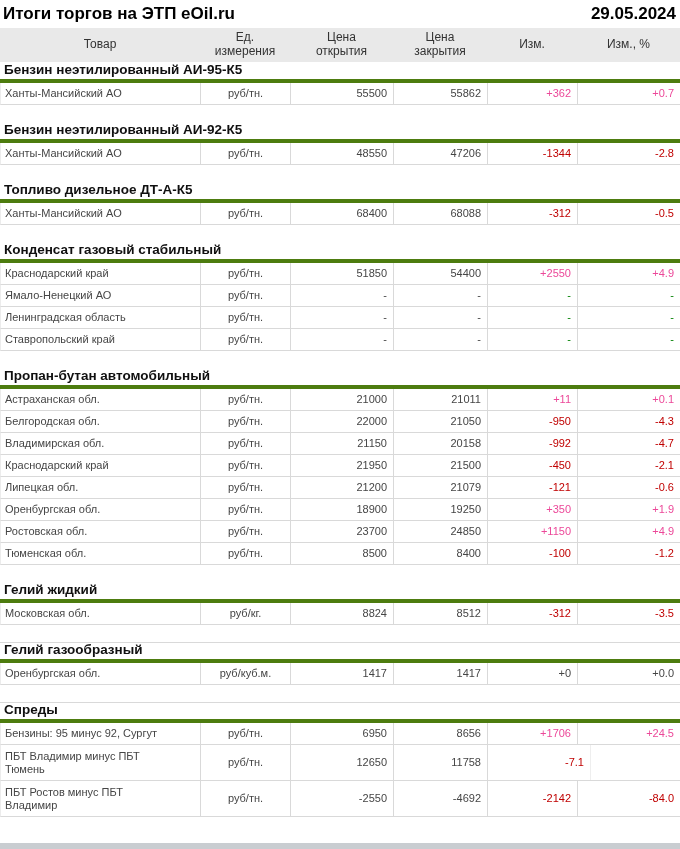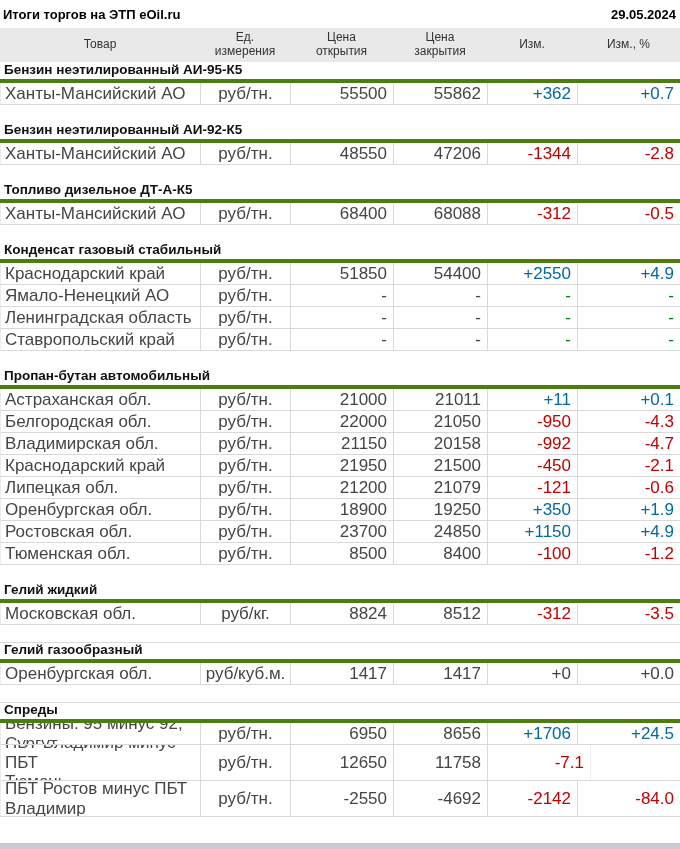--- a/index.html
+++ b/index.html
@@ -1,21 +1,21 @@
 <!DOCTYPE html>
 <html><head>
 <meta charset="utf-8">
 <style>
   * { margin:0; padding:0; box-sizing:border-box; }
   html,body { width:680px; height:849px; overflow:hidden; background:#ffffff;
               font-family:"Liberation Sans", sans-serif; }
   .page { display:flex; flex-direction:column; width:680px; height:849px; background:#fff; }
 
   .title-row { height:28px; flex:none; display:flex; justify-content:space-between;
-               align-items:center; padding:0 4px 0 3px; font-weight:bold; font-size:13px; color:#000; }
+               align-items:center; padding:0 4px 0 3px; font-weight:bold; font-size:17px; color:#000; }
 
   .header-row { height:34px; flex:none; background:#e9e9e9; display:flex;
                 font-weight:normal; font-size:12px; color:#333; }
   .header-row .cell { display:flex; align-items:center; justify-content:center;
                       text-align:center; white-space:pre-line; line-height:1.15; }
 
   .c-name  { width:200px; flex:none; }
   .c-unit  { width:90px;  flex:none; }
   .c-open  { width:103px; flex:none;text-align:right; }
   .c-close { width:94px;  flex:none; }
@@ -26,31 +26,31 @@
 
   .row-section { height:21px; align-items:flex-end; border-bottom:4px solid #4d7c0f;
                  font-weight:bold; font-size:13.5px; color:#101010; }
   .row-section .c-name { width:auto; flex:1 1 auto; padding:0 0 2px 4px; white-space:nowrap; }
   .row-section .sec-cell { display:none; }
   .row-section.bordered { border-top:1px solid #d9d9d9; }
   .row-section.bordered .c-name { flex:0 0 200px; width:200px; overflow:visible;margin-top:34px; }
   .row-section.bordered .sec-cell { display:block; border-left:1px solid #d9d9d9; }
 
   .row-data { height:22px; border-bottom:1px solid #d9d9d9; border-left:1px solid #ececec;
-              font-size:17px; color:#454545; }
+              font-size:11px; color:#454545; }
   .row-data.tall { height:36px; }
   .row-data .cell { display:flex; align-items:center; border-right:1px solid #d9d9d9;
                     overflow:hidden; line-height:1.15; }
   .row-data .cell:last-child { border-right:1px solid #eeeeee; }
   .row-data .c-name { justify-content:flex-start; padding-left:4px; white-space:pre-line; }
   .row-data .c-unit { justify-content:center; }
   .row-data .c-open, .row-data .c-close, .row-data .c-chg, .row-data .c-pct
            { justify-content:flex-end; padding-right:6px; }
 
-  .cell.up   { color:#0369a1; }
+  .cell.up   { color:#ec4899; }
   .cell.down { color:#c00000;text-align:center; }
   .cell.flat { color:#454545; }
   .cell.dash { color:#008000; }
 
   .row-spacer { height:17px; }
 
   .bottom-bar { margin-top:auto; height:6px; flex:none; background:#c9cdd1; }
 </style>
 </head>
 <body>

